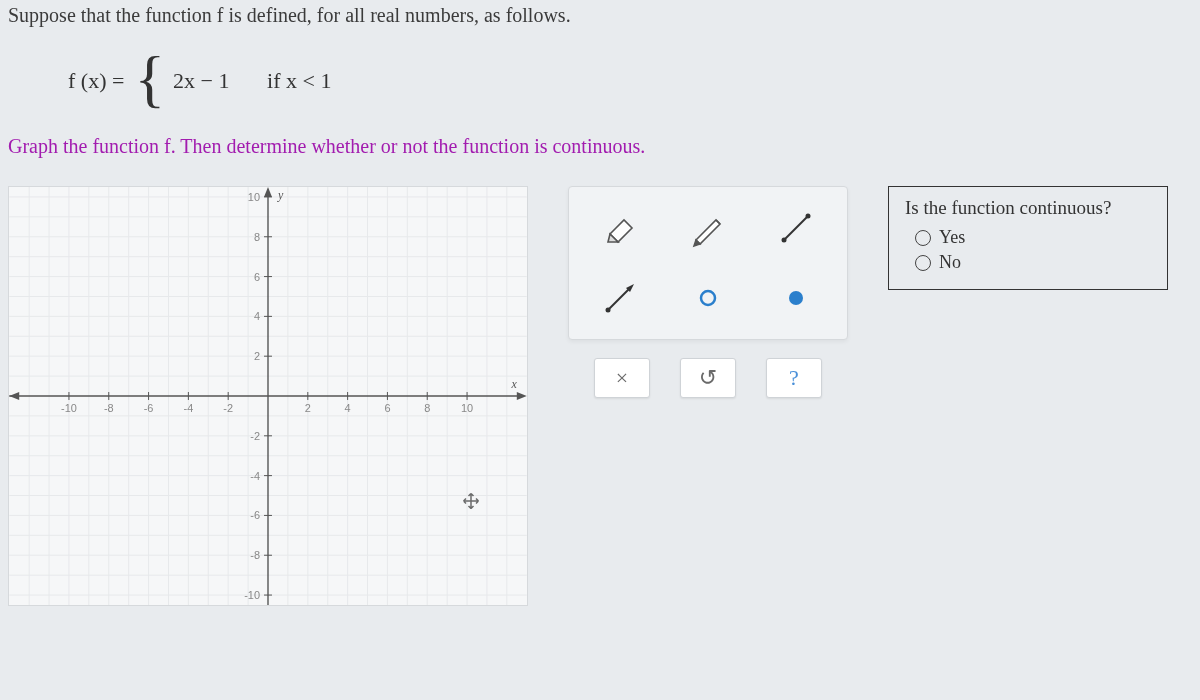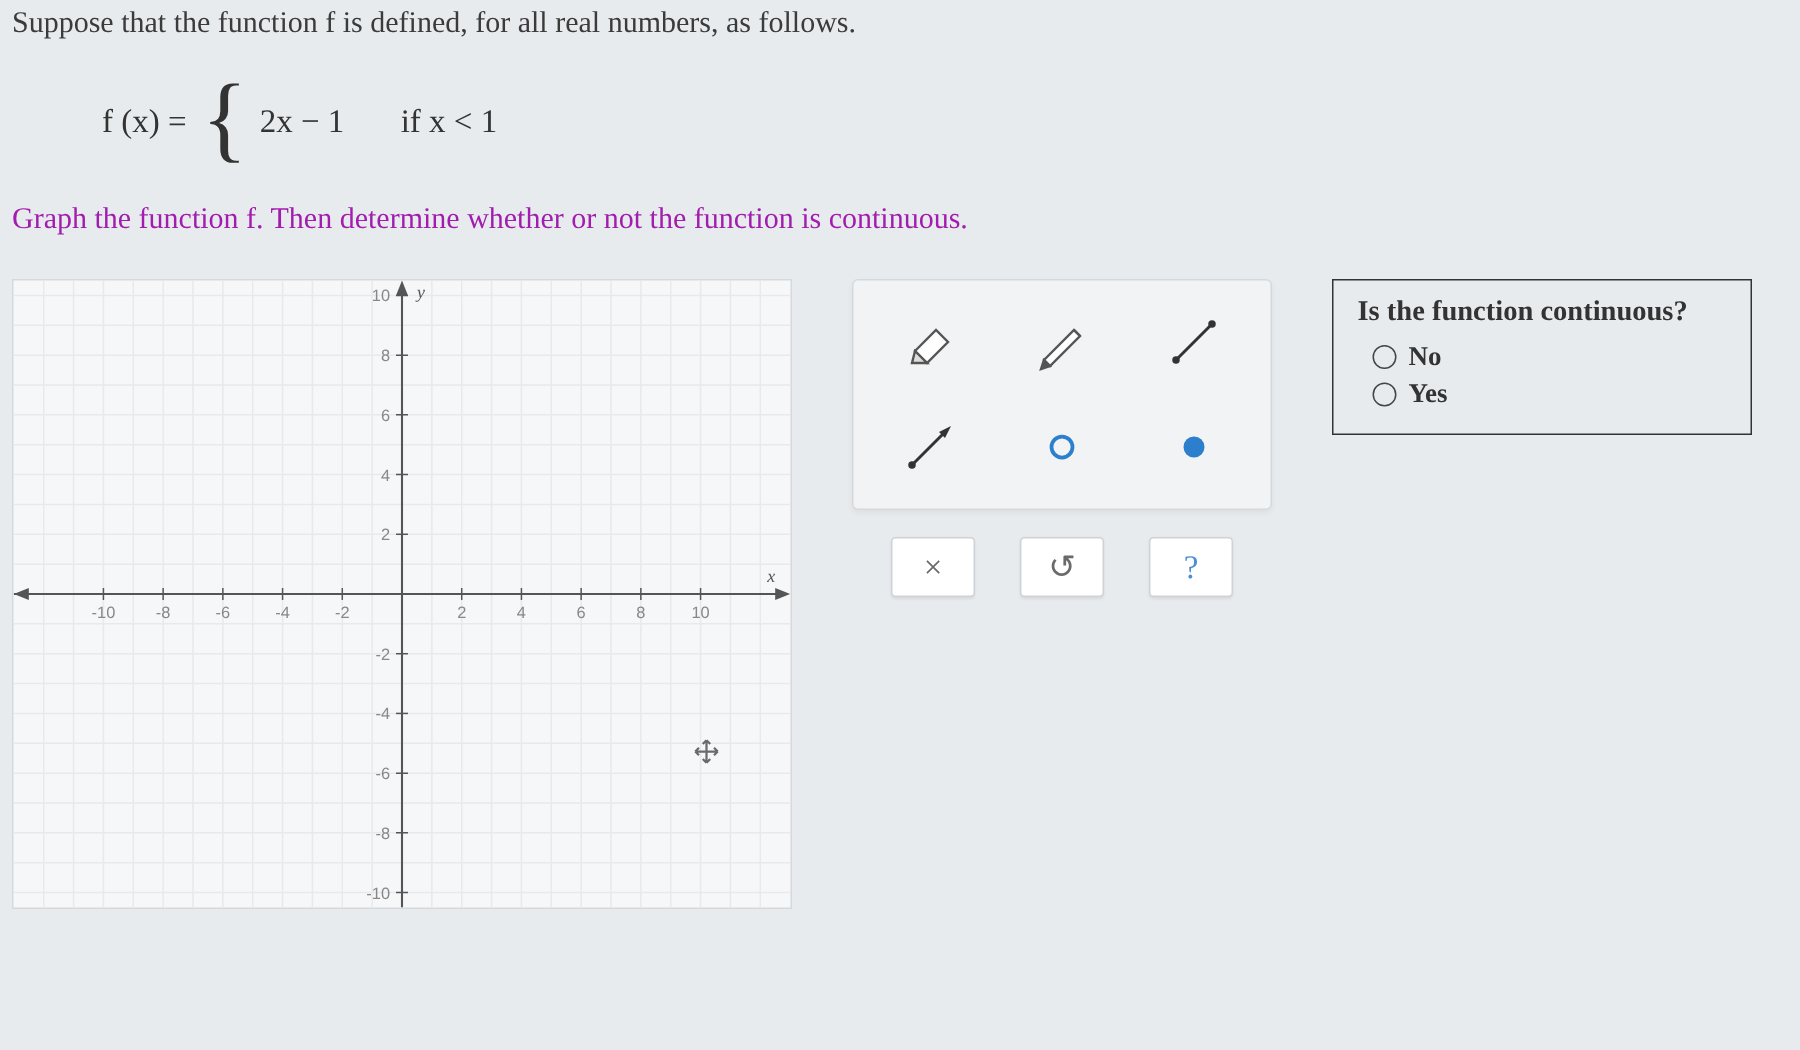--- a/index.html
+++ b/index.html
@@ -146,21 +146,20 @@
     height: 16px;
     border: 1.5px solid #444;
     border-radius: 50%;
     display: inline-block;
     cursor: pointer;
   }
   .right-col {
     display: flex;
     flex-direction: column;
     gap: 0;
-    font-weight: bold;
   }
   .mid-col {
     display: flex;
     flex-direction: column;
     align-items: center;
   }
   .axis-label {
     font: 11px sans-serif;
     fill: #888;
   }
@@ -358,22 +357,22 @@
         <div class="action-btn">↺</div>
         <div class="action-btn help">?</div>
       </div>
     </div>
 
     <div class="right-col">
       <div class="question-box">
         <div class="q-title">Is the function continuous?</div>
         <div class="radio-row">
           <span class="radio-circle"></span>
-          <span>No</span>
+          <span>Yes</span>
         </div>
         <div class="radio-row">
           <span class="radio-circle"></span>
-          <span>Yes</span>
+          <span>No</span>
         </div>
       </div>
     </div>
   </div>
 </div>
 
 </body></html>

